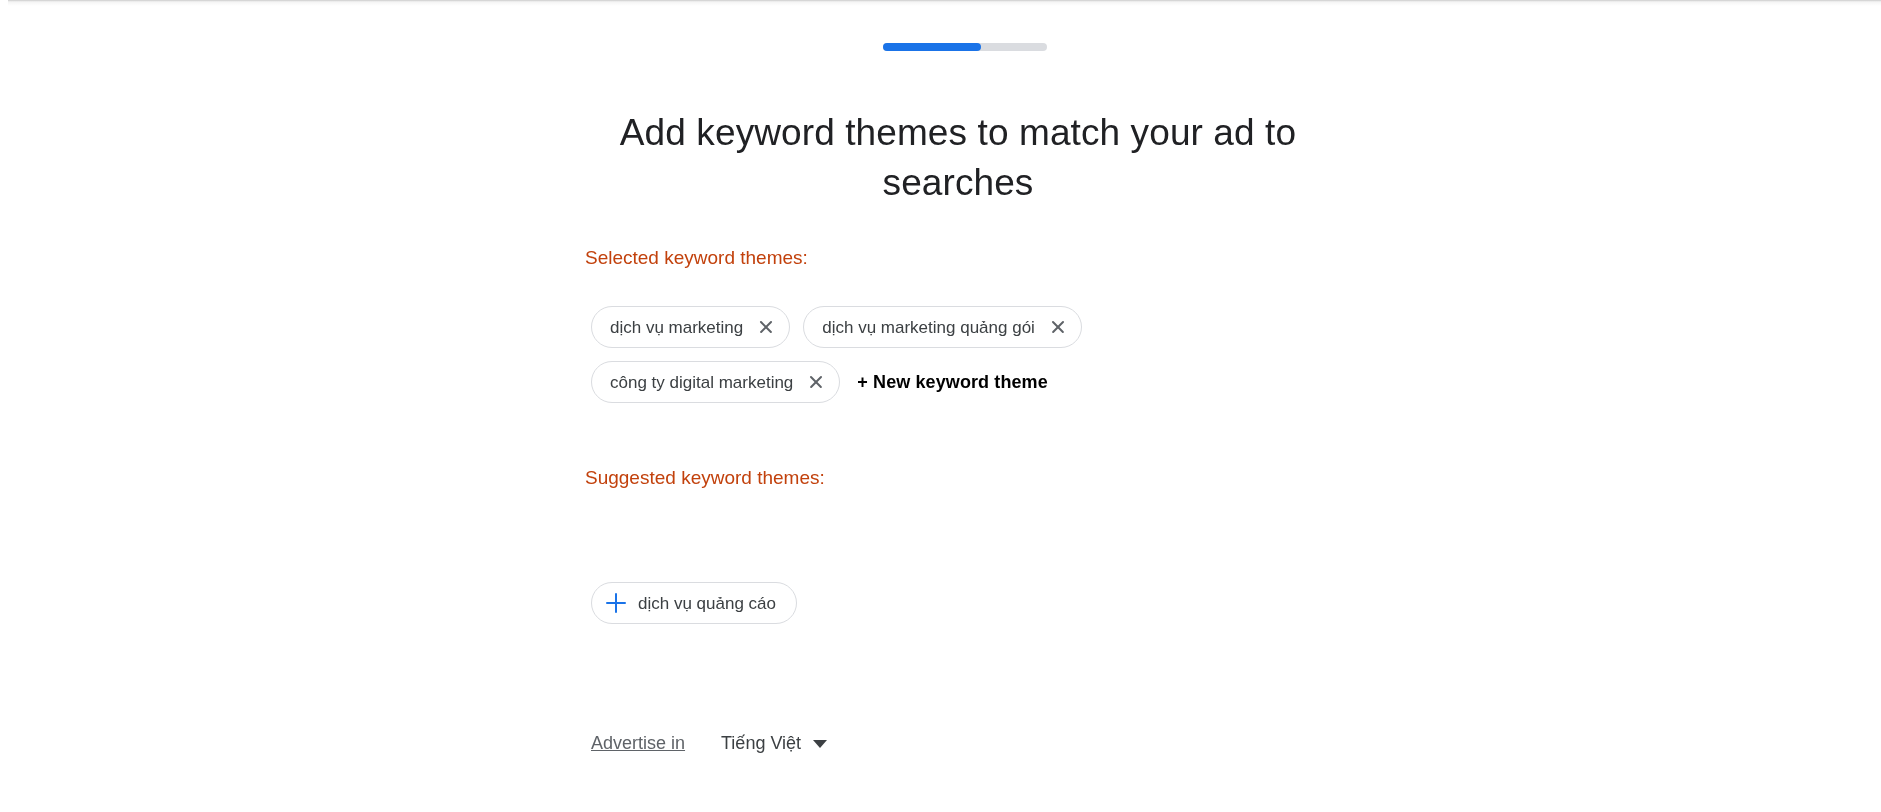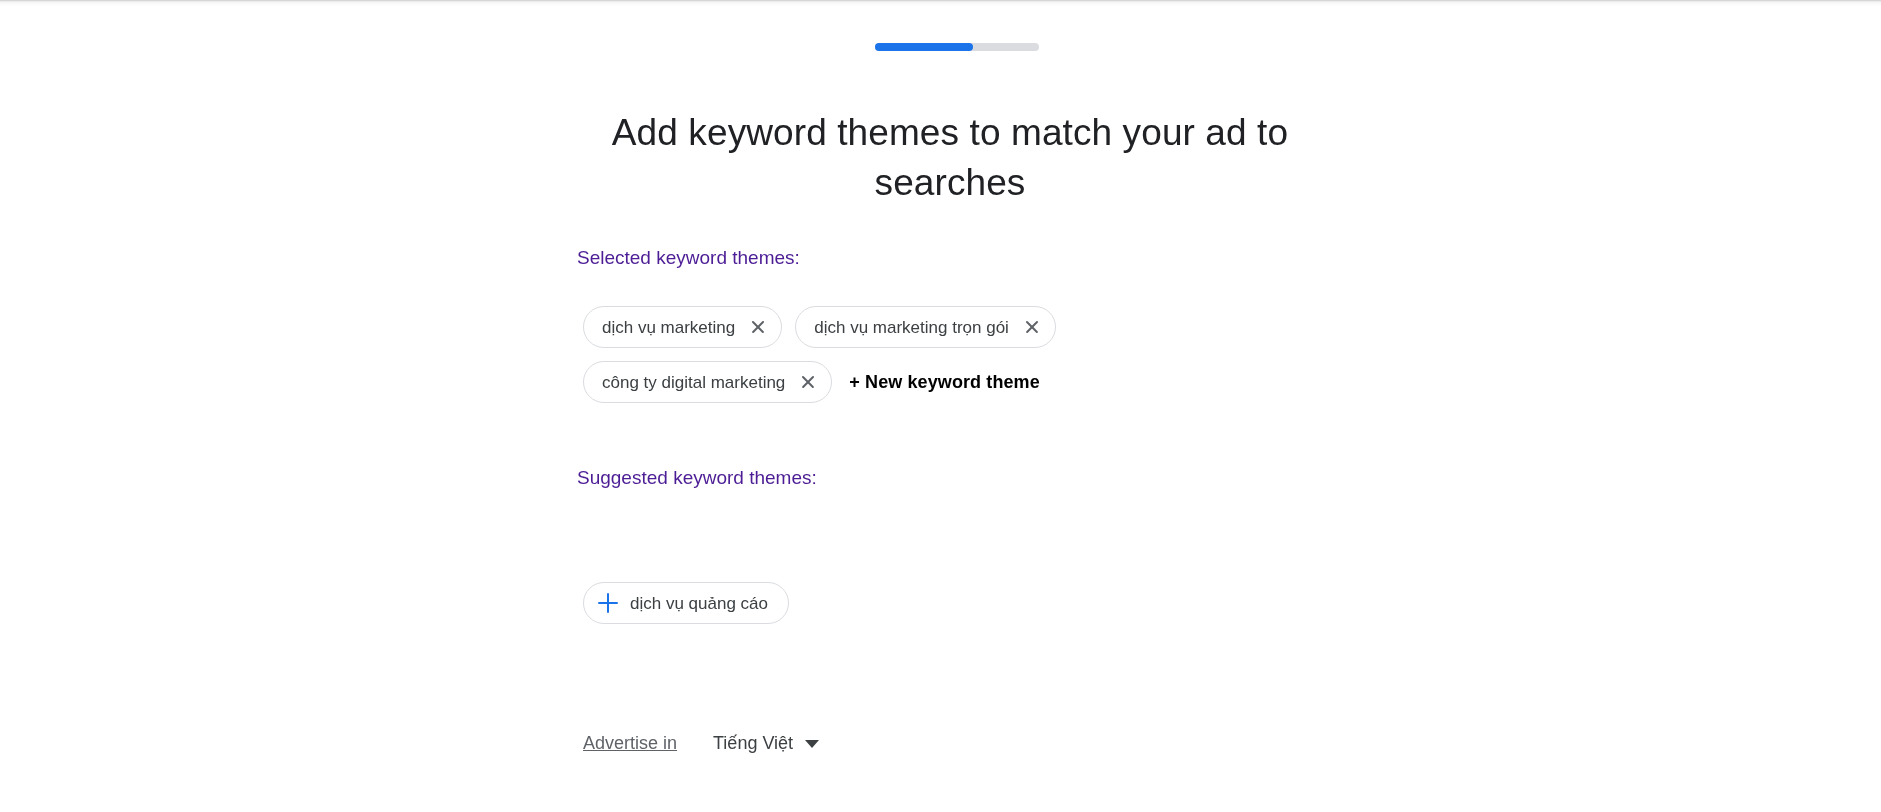--- a/index.html
+++ b/index.html
@@ -26,21 +26,21 @@
         rgba(0,0,0,0.22) 0px,
         rgba(0,0,0,0.10) 1px,
         rgba(0,0,0,0.045) 2px,
         rgba(0,0,0,0.018) 4px,
         rgba(0,0,0,0.0) 6px);
     pointer-events: none;
   }
 
   .page {
     position: absolute;
-    top: 0; left: 0;
+    top: 0; left: 8px;
     width: 1523px;
     height: 812px;
   }
 
   
   .progress-wrap {
     position: absolute;
     left: 875px;
     top: 43px;
     width: 164px;
@@ -73,21 +73,21 @@
     color: #202124;
     letter-spacing: 0.1px;
   }
 
   
   .section-label {
     position: absolute;
     font-size: 19px;
     line-height: 24px;
     font-weight: 400;
-    color: #4c1d95;
+    color: #c2410c;
     white-space: nowrap;
   }
   .label-selected  { left: 577px; top: 246px; }
   .label-suggested { left: 577px; top: 466px; }
 
   
   .chip-row {
     position: absolute;
     left: 583px;
     display: flex;
@@ -231,21 +231,21 @@
   <h1 class="title">Add keyword themes to match your ad to searches</h1>
 
   <div class="section-label label-selected">Selected keyword themes:</div>
 
   <div class="chip-row row-sel-1">
     <div class="chip selected">
       <span class="chip-label">dịch vụ marketing</span>
       <span class="icon-x"></span>
     </div>
     <div class="chip selected">
-      <span class="chip-label">dịch vụ marketing trọn gói</span>
+      <span class="chip-label">dịch vụ marketing quảng gói</span>
       <span class="icon-x"></span>
     </div>
   </div>
 
   <div class="chip-row row-sel-2">
     <div class="chip selected">
       <span class="chip-label">công ty digital marketing</span>
       <span class="icon-x"></span>
     </div>
     <span class="new-theme-link">+ New keyword theme</span>

